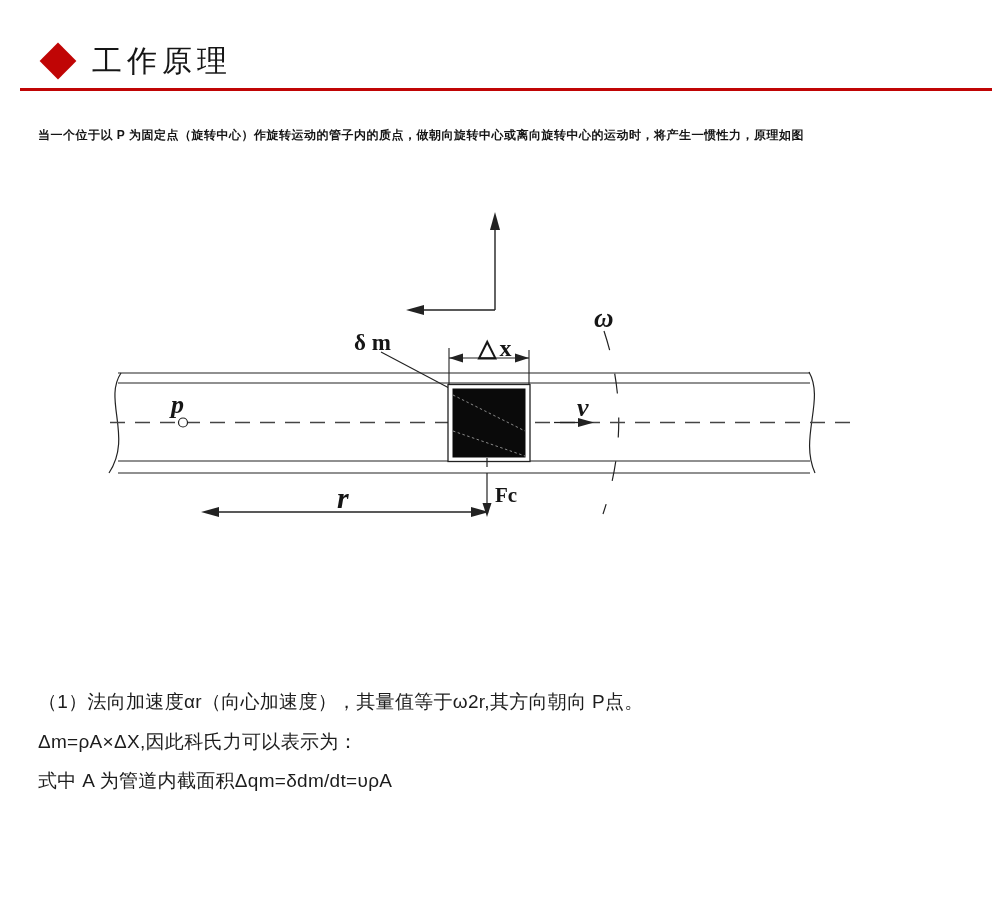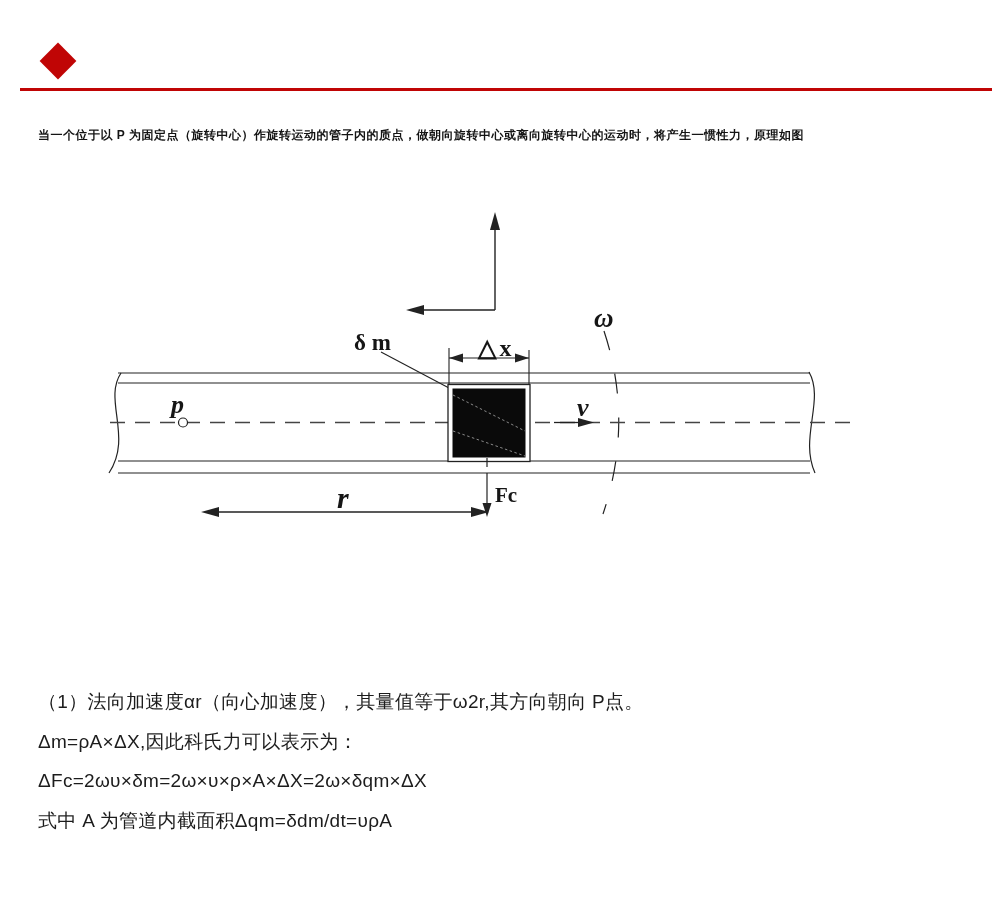--- a/index.html
+++ b/index.html
@@ -32,20 +32,21 @@
 </style>
 </head>
 <body>
 
 <div class="page">
 
   <div class="doc-header">
     <div class="diamond-wrap">
       <div class="diamond"></div>
     </div>
+    <div class="doc-title">工作原理</div>
   </div>
   <div class="rule"></div>
 
   <div class="para para-1">当一个位于以 P 为固定点（旋转中心）作旋转运动的管子内的质点，做朝向旋转中心或离向旋转中心的运动时，将产生一惯性力，原理如图</div>
 
   <svg class="diagram" viewBox="0 0 1000 360" xmlns="http://www.w3.org/2000/svg">
 
     <g stroke="#222" stroke-width="1.4" fill="#222">
       <line x1="495" y1="110" x2="495" y2="24"></line>
       <polygon points="495,12 490,30 500,30" stroke="none"></polygon>
@@ -106,17 +107,16 @@
       <polygon points="201,312 219,307 219,317" stroke="none"></polygon>
       <polygon points="489,312 471,307 471,317" stroke="none"></polygon>
     </g>
     <text class="cad-label cad-italic" x="337" y="308" font-size="30">r</text>
   </svg>
 
 
   <div class="lines-block">
     <div class="text-line">（1）法向加速度αr（向心加速度），其量值等于ω2r,其方向朝向 P点。</div>
     <div class="text-line">Δm=ρA×ΔX,因此科氏力可以表示为：</div>
-    <div class="text-line">ΔFc=2ωυ×δm=2ω×υ×ρ×A×ΔX=2ω×δqm×ΔX</div>
     <div class="text-line">式中 A 为管道内截面积Δqm=δdm/dt=υρA</div>
   </div>
 
 </div>
 
 </body></html>

